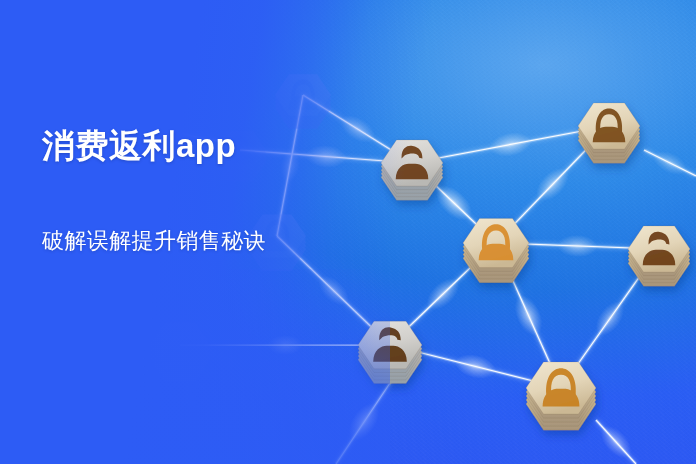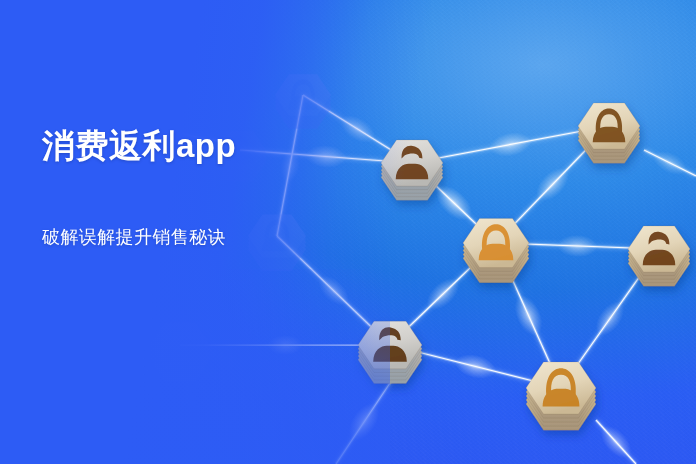--- a/index.html
+++ b/index.html
@@ -71,21 +71,21 @@
     color: #ffffff;
     font-size: 33px;
     line-height: 1.22;
     font-weight: 700;
     letter-spacing: .5px;
     text-shadow: 0 1px 3px rgba(10,30,90,.28);
   }
   .subhead {
     margin: 57px 0 0 0;
     color: #ffffff;
-    font-size: 18px;
+    font-size: 22px;
     line-height: 1.62;
     font-weight: 400;
     letter-spacing: .4px;
     text-shadow: 0 1px 3px rgba(10,30,90,.25);
   }
 </style>
 </head>
 <body>
 
 <div id="banner">

